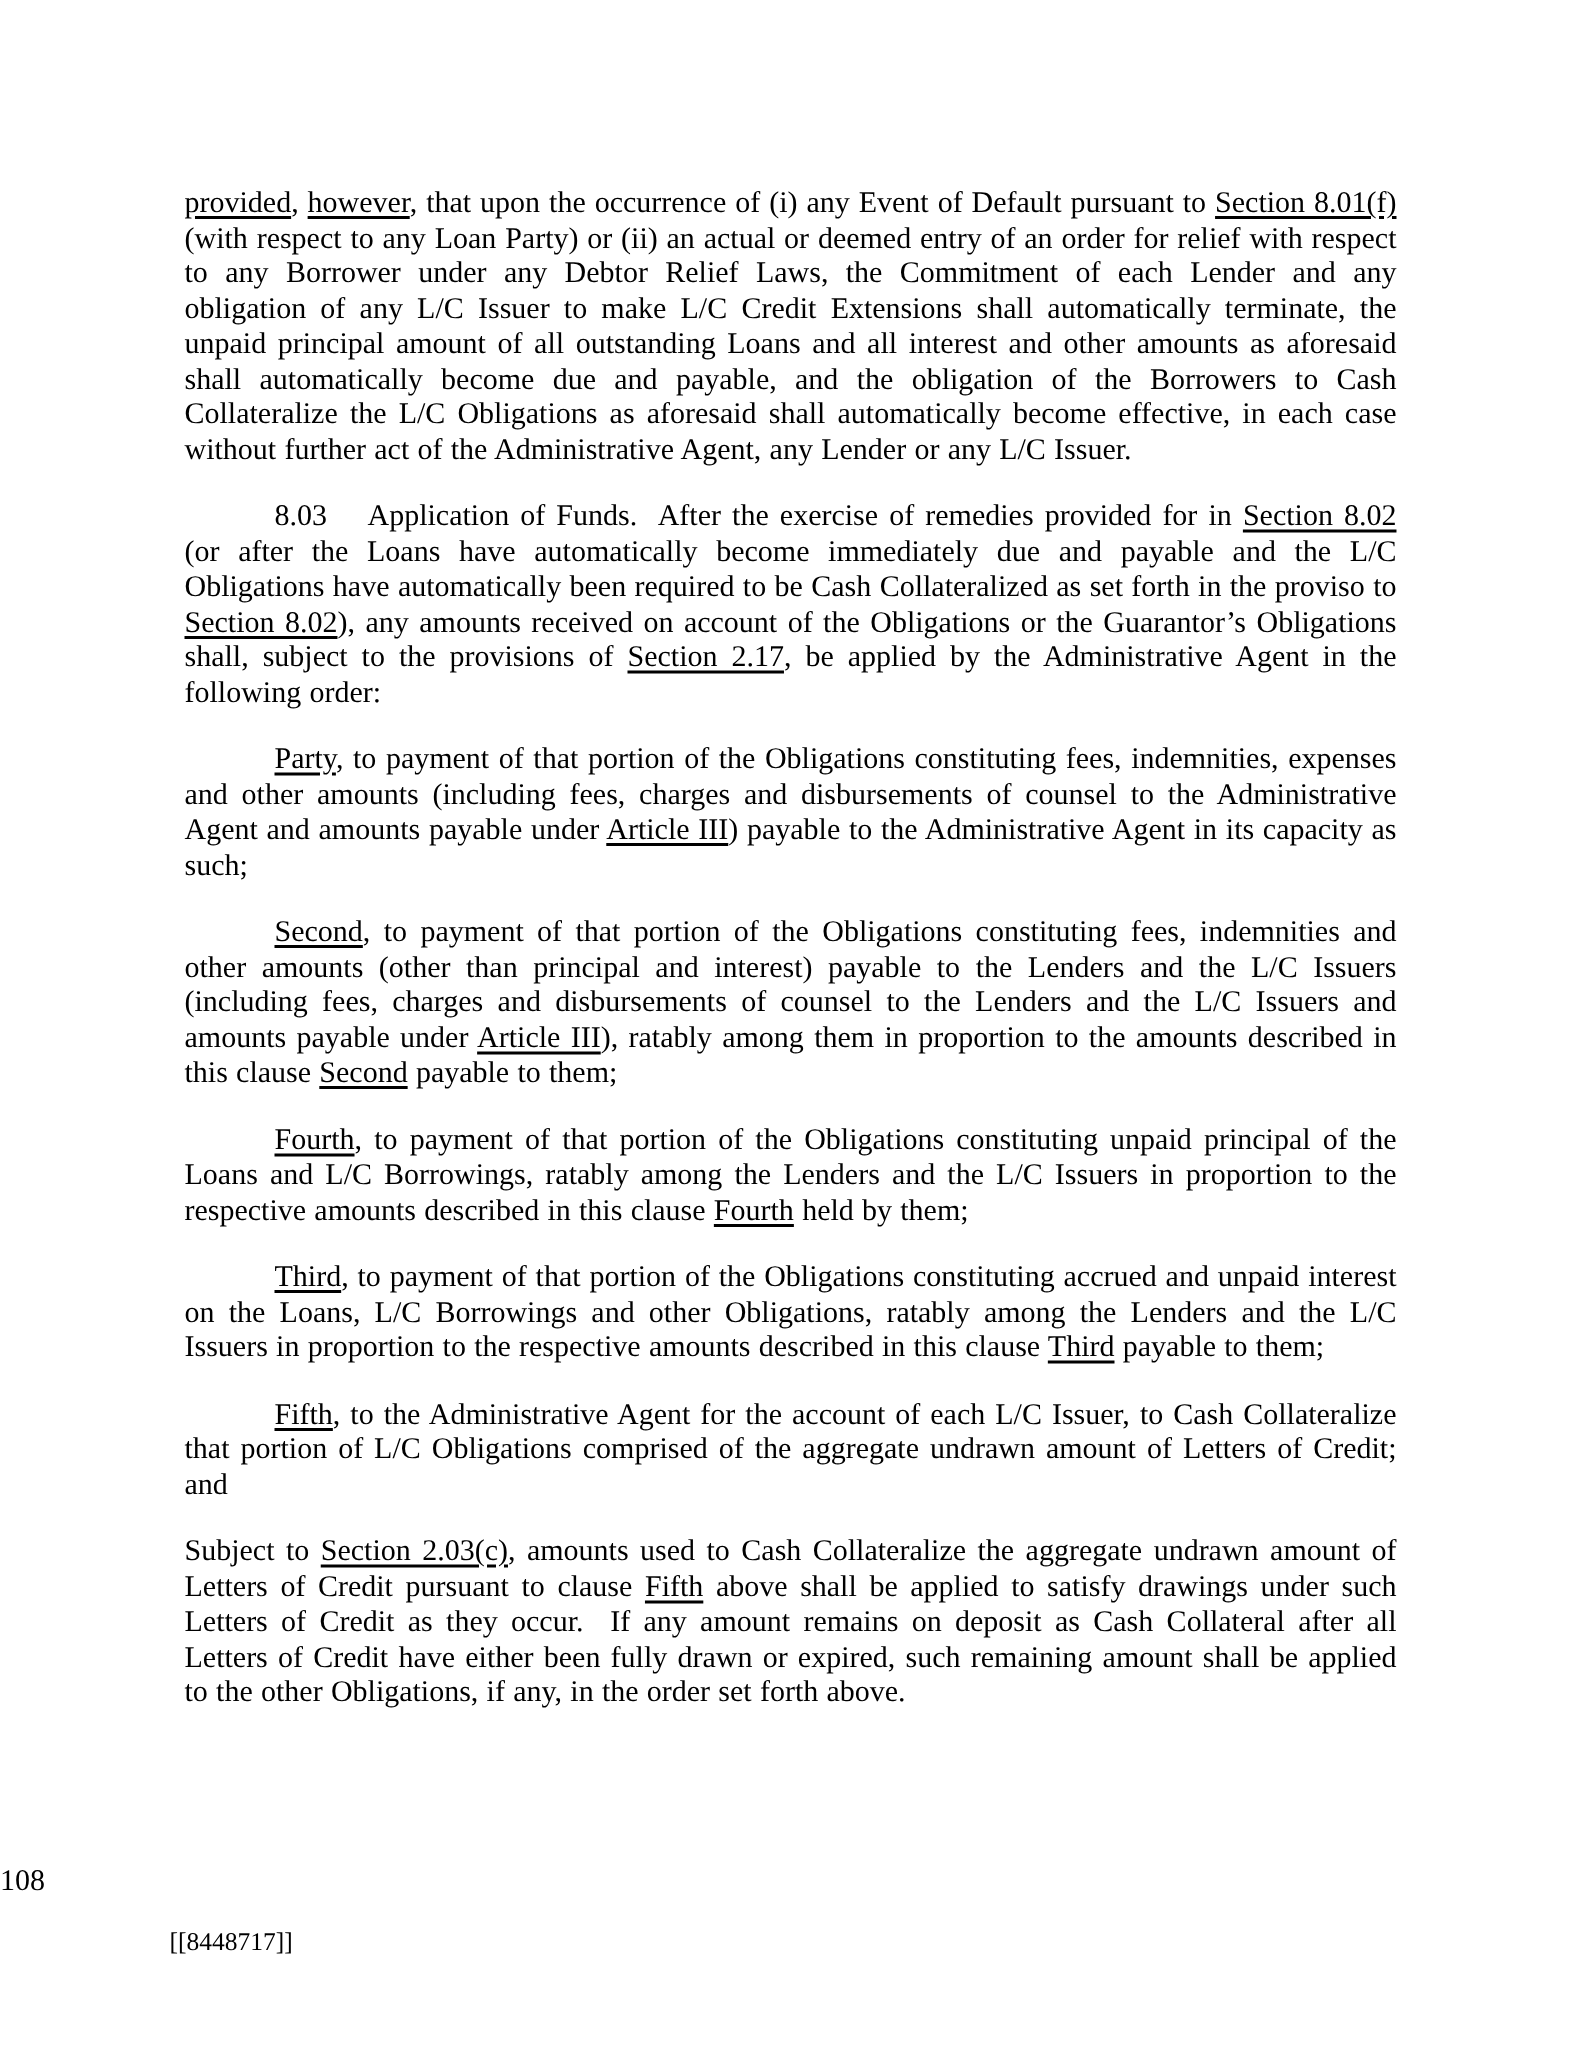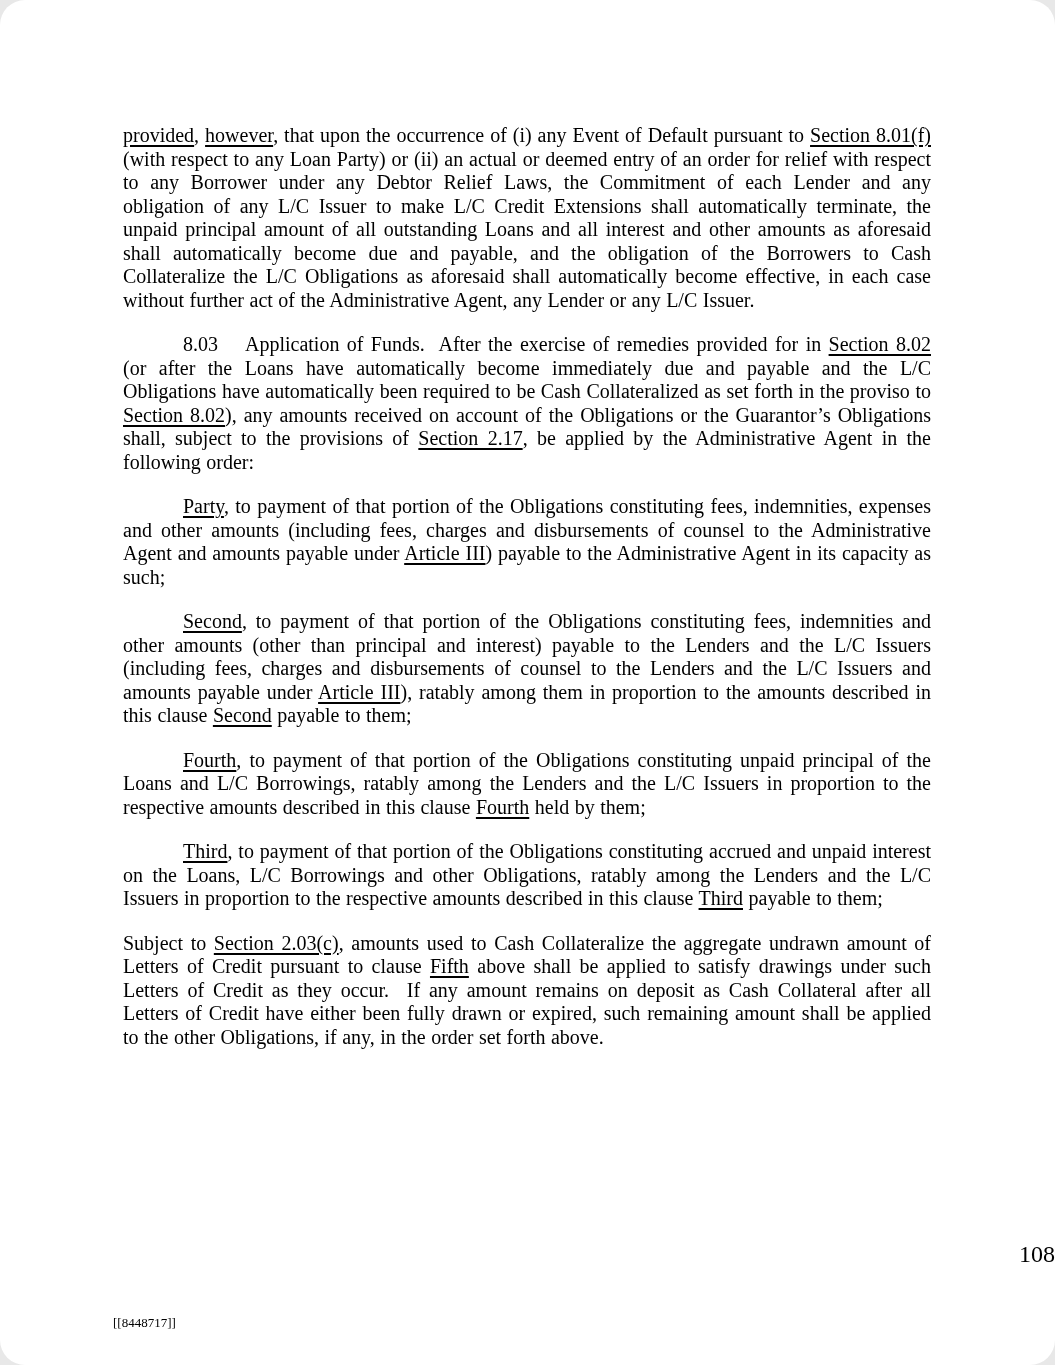--- a/index.html
+++ b/index.html
@@ -5,21 +5,20 @@
   html, body { margin: 0; padding: 0; background: #e8e8e8; }
   .page {
     position: relative;
     width: 1055px;
     height: 1365px;
     background: #ffffff;
     margin: 0 auto;
     overflow: hidden;
     font-family: "Liberation Serif", "DejaVu Serif", serif;
     color: #000000;
-    border-radius: 25px;
   }
   .content {
     position: absolute;
     top: 124px;
     left: 123px;
     width: 808px;
   }
   .para {
     margin: 0 0 21px 0;
     text-align: justify;
@@ -29,40 +28,41 @@
   }
   .para.indent { text-indent: 60px; }
   .b { font-weight: normal; }
   .u { text-decoration: underline; text-underline-offset: 3px; }
   .tab { display: inline-block; width: 27px; }
   .page-number {
     position: absolute;
     top: 1242px;
     left: 0;
     width: 1055px;
-    text-align: right;
-    font-size: 24px;
+    text-align: left;
+    font-size: 20px;
     line-height: 24px;
   }
   .doc-footer {
     position: absolute;
-    top: 1315px;
+    top: 1287px;
     left: 113px;
-    font-size: 13px;
+    font-size: 17px;
     line-height: 15px;
   }
 </style>
 </head>
 <body>
 
 <div class="page">
   <div class="content">
       <p class="para"><span class="u">provided</span><span>, </span><span class="u">however</span><span>, that upon the occurrence of (i) any Event of Default pursuant to </span><span class="u">Section 8.01(f)</span><span> (with respect to any Loan Party) or (ii) an actual or deemed entry of an order for relief with respect to any Borrower under any Debtor Relief Laws, the Commitment of each Lender and any obligation of any L/C Issuer to make L/C Credit Extensions shall automatically terminate, the unpaid principal amount of all outstanding Loans and all interest and other amounts as aforesaid shall automatically become due and payable, and the obligation of the Borrowers to Cash Collateralize the L/C Obligations as aforesaid shall automatically become effective, in each case without further act of the Administrative Agent, any Lender or any L/C Issuer.</span></p>
       <p class="para indent"><span class="b">8.03</span><span class="tab"></span><span class="b">Application of Funds.</span><span>&nbsp; After the exercise of remedies provided for in </span><span class="u">Section 8.02</span><span> (or after the Loans have automatically become immediately due and payable and the L/C Obligations have automatically been required to be Cash Collateralized as set forth in the proviso to </span><span class="u">Section 8.02</span><span>), any amounts received on account of the Obligations or the Guarantor’s Obligations shall, subject to the provisions of </span><span class="u">Section 2.17</span><span>, be applied by the Administrative Agent in the following order:</span></p>
       <p class="para indent"><span class="u">Party</span><span>, to payment of that portion of the Obligations constituting fees, indemnities, expenses and other amounts (including fees, charges and disbursements of counsel to the Administrative Agent and amounts payable under </span><span class="u">Article III</span><span>) payable to the Administrative Agent in its capacity as such;</span></p>
       <p class="para indent"><span class="u">Second</span><span>, to payment of that portion of the Obligations constituting fees, indemnities and other amounts (other than principal and interest) payable to the Lenders and the L/C Issuers (including  fees, charges and disbursements of counsel to the Lenders and the L/C Issuers and amounts payable under </span><span class="u">Article III</span><span>), ratably among them in proportion to the amounts described in this clause </span><span class="u">Second</span><span> payable to them;</span></p>
       <p class="para indent"><span class="u">Fourth</span><span>, to payment of that portion of the Obligations constituting unpaid principal of the Loans and L/C Borrowings, ratably among the Lenders and the L/C Issuers in proportion to the respective amounts described in this clause </span><span class="u">Fourth</span><span> held by them;</span></p>
       <p class="para indent"><span class="u">Third</span><span>, to payment of that portion of the Obligations constituting accrued and unpaid interest on the Loans, L/C Borrowings and other Obligations, ratably among the Lenders and the L/C Issuers in proportion to the respective amounts described in this clause </span><span class="u">Third</span><span> payable to them;</span></p>
+      <p class="para indent"><span class="u">Fifth</span><span>, to the Administrative Agent for the account of each L/C Issuer, to Cash Collateralize that portion of L/C Obligations comprised of the aggregate undrawn amount of Letters of Credit; and</span></p>
       <p class="para"><span>Subject to </span><span class="u">Section 2.03(c)</span><span>, amounts used to Cash Collateralize the aggregate undrawn amount of Letters of Credit pursuant to clause </span><span class="u">Fifth</span><span> above shall be applied to satisfy drawings under such Letters of Credit as they occur.&nbsp; If any amount remains on deposit as Cash Collateral after all Letters of Credit have either been fully drawn or expired, such remaining amount shall be applied to the other Obligations, if any, in the order set forth above.</span></p>
     </div>
   <div class="page-number">108</div>
   <div class="doc-footer">[[8448717]]</div>
 </div>
 
 </body></html>

